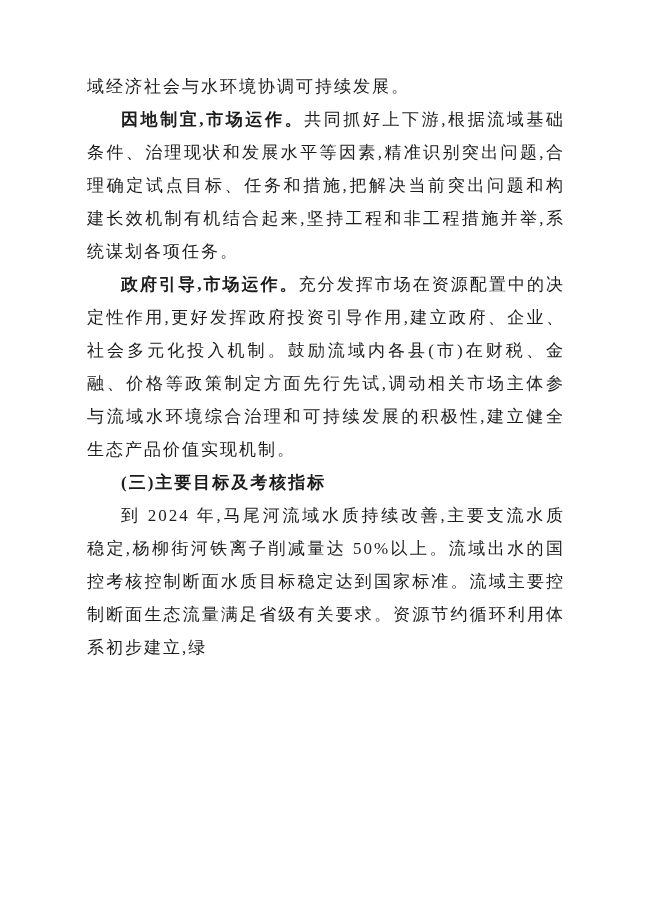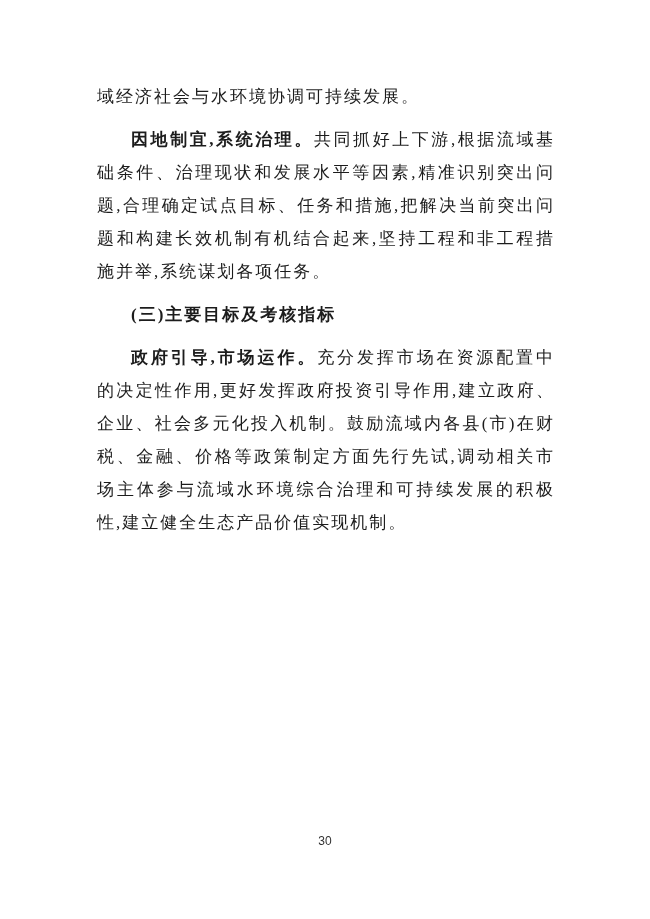--- a/index.html
+++ b/index.html
@@ -15,21 +15,21 @@
     overflow: hidden;
     font-family: "Liberation Serif", serif;
   }
   .content {
     position: absolute;
     left: 87px;
     top: 70px;
     width: 478px;
   }
   .content p {
-    margin: 10px;
+    margin: 0;
     font-size: 17px;
     line-height: 33px;
     letter-spacing: 2px;
     text-align: justify;
     color: #1c1c1c;
   }
   .content p.indent {
     text-indent: 2em;
   }
   .content p.heading {
@@ -48,18 +48,18 @@
     font-size: 12px;
     color: #333333;
   }
 </style>
 </head>
 <body>
 
 <div class="page">
   <div class="content" id="text-container">
       <p class="body"><span>域经济社会与水环境协调可持续发展。</span></p>
-      <p class="indent body"><strong>因地制宜,系统治理。</strong><span>共同抓好上下游,根据流域基础条件、治理现状和发展水平等因素,精准识别突出问题,合理确定试点目标、任务和措施,把解决当前突出问题和构建长效机制有机结合起来,坚持工程和非工程措施并举,系统谋划各项任务。</span></p>
+      <p class="indent body"><strong>因地制宜,市场运作。</strong><span>共同抓好上下游,根据流域基础条件、治理现状和发展水平等因素,精准识别突出问题,合理确定试点目标、任务和措施,把解决当前突出问题和构建长效机制有机结合起来,坚持工程和非工程措施并举,系统谋划各项任务。</span></p>
+      <p class="indent body"><strong>政府引导,市场运作。</strong><span>充分发挥市场在资源配置中的决定性作用,更好发挥政府投资引导作用,建立政府、企业、社会多元化投入机制。鼓励流域内各县(市)在财税、金融、价格等政策制定方面先行先试,调动相关市场主体参与流域水环境综合治理和可持续发展的积极性,建立健全生态产品价值实现机制。</span></p>
       <p class="indent heading"><strong>(三)主要目标及考核指标</strong></p>
-      <p class="indent body"><strong>政府引导,市场运作。</strong><span>充分发挥市场在资源配置中的决定性作用,更好发挥政府投资引导作用,建立政府、企业、社会多元化投入机制。鼓励流域内各县(市)在财税、金融、价格等政策制定方面先行先试,调动相关市场主体参与流域水环境综合治理和可持续发展的积极性,建立健全生态产品价值实现机制。</span></p>
+      <p class="indent body"><span>到 2024 年,马尾河流域水质持续改善,主要支流水质稳定,杨柳街河铁离子削减量达 50%以上。流域出水的国控考核控制断面水质目标稳定达到国家标准。流域主要控制断面生态流量满足省级有关要求。资源节约循环利用体系初步建立,绿</span></p>
     </div>
-  <div class="page-number">30</div>
 </div>
 
 </body></html>

